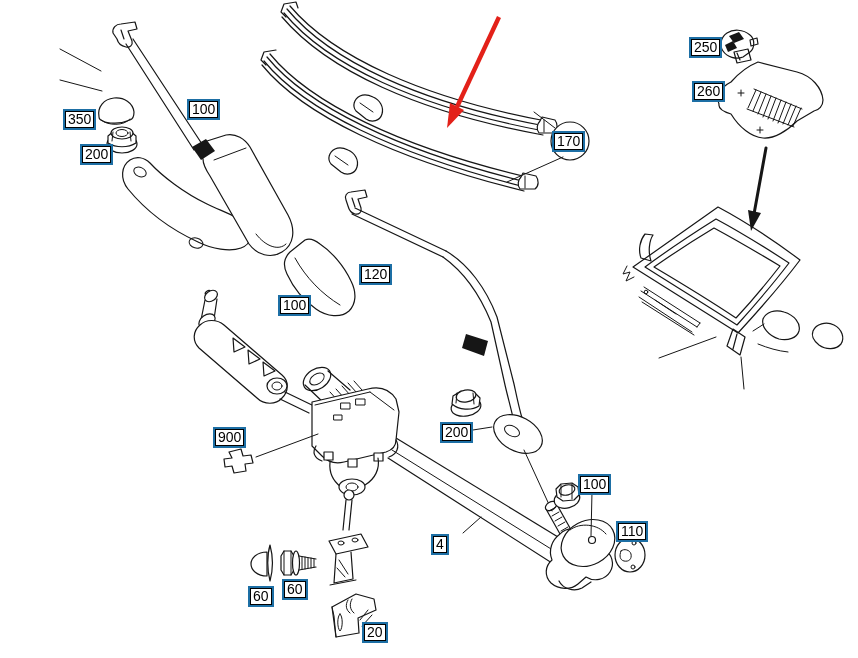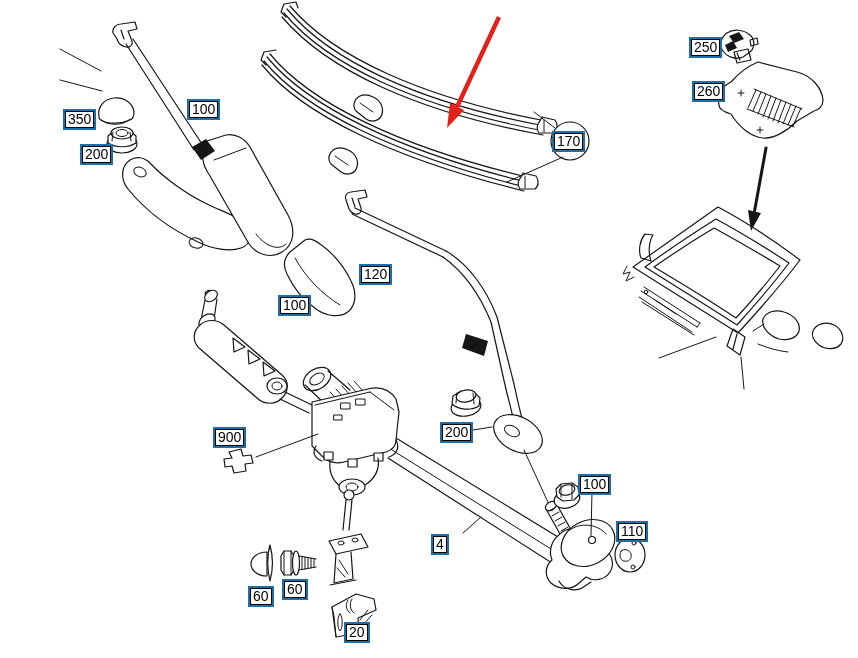--- a/index.html
+++ b/index.html
@@ -293,17 +293,17 @@
     </div>
 <div class="plabel" style="left:431px;top:534px">
       <span>4</span>
     </div>
 <div class="plabel" style="left:248px;top:586px">
       <span>60</span>
     </div>
 <div class="plabel" style="left:282px;top:579px">
       <span>60</span>
     </div>
-<div class="plabel" style="left:344px;top:622px">
+<div class="plabel" style="left:362px;top:622px">
       <span>20</span>
     </div>
 
 </div>
 
 </body></html>

